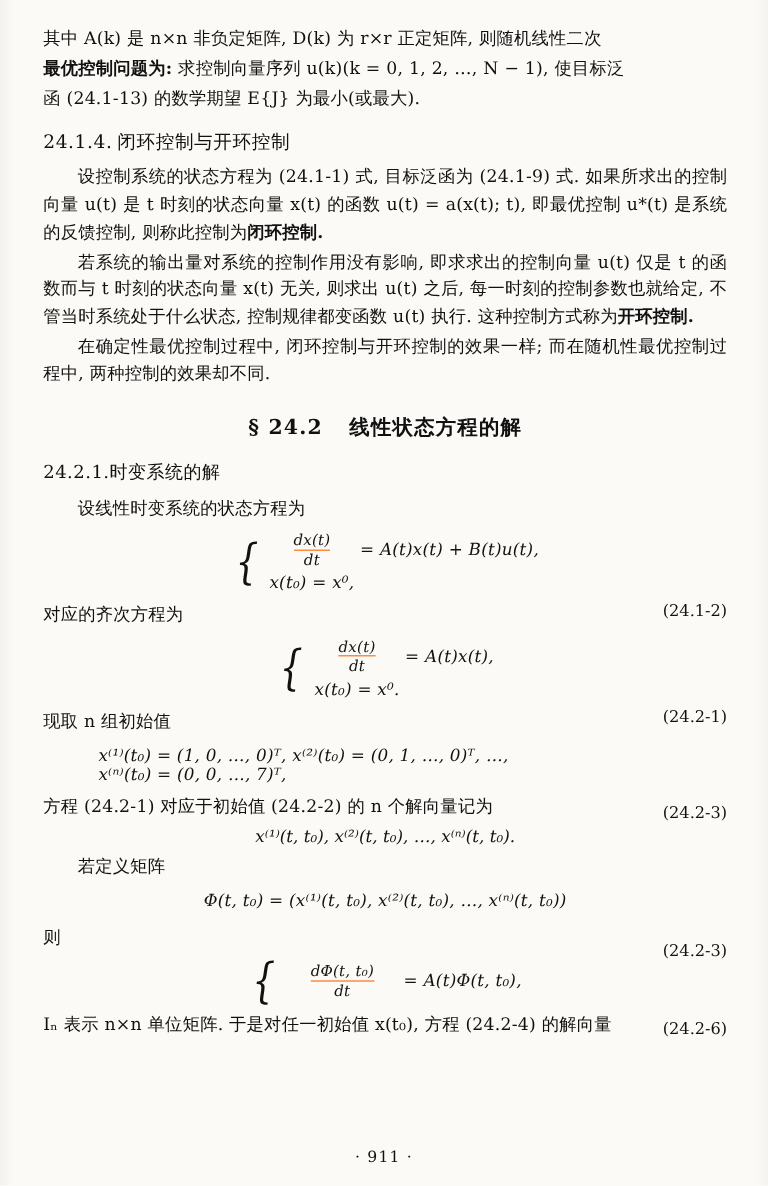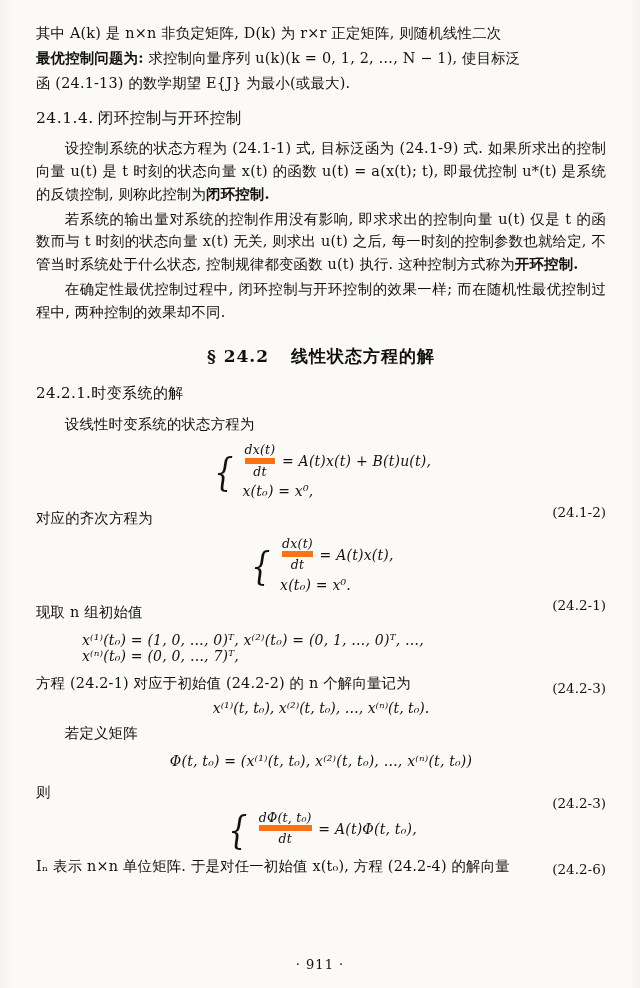--- a/index.html
+++ b/index.html
@@ -107,28 +107,28 @@
     gap: 4px;
     font-style: italic;
     font-size: 14px;
     text-align: left;
   }
   .frac {
     display: inline-flex;
     flex-direction: column;
     vertical-align: middle;
     text-align: center;
-    margin: 0 2px;
+    margin: 0 20px;
     font-size: 12.5px;
     line-height: 1.08;
     position: relative;
     top: -1px;
   }
   .frac .den {
-    border-top: 6px solid #f97316;
+    border-top: 1px solid #f97316;
     padding-top: 1px;
   }
   .frac .num { padding-bottom: 1px; }
   .center-line {
     text-align: center;
     font-size: 14px;
     font-style: italic;
     margin: 6px 0;
   }
   .lead {

